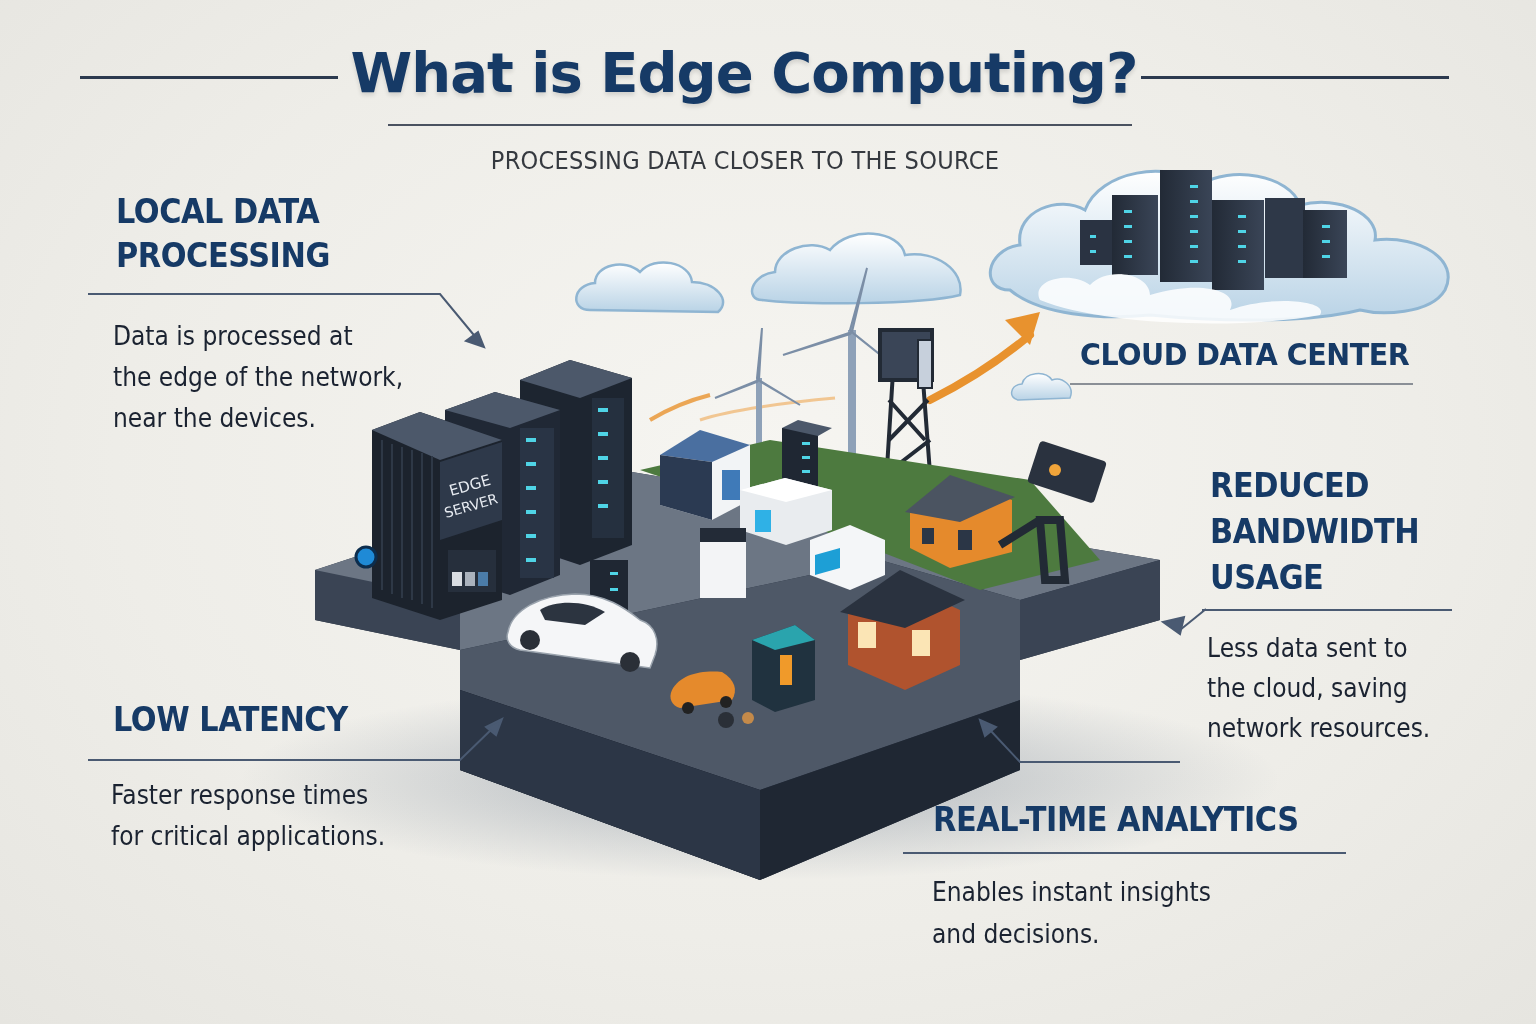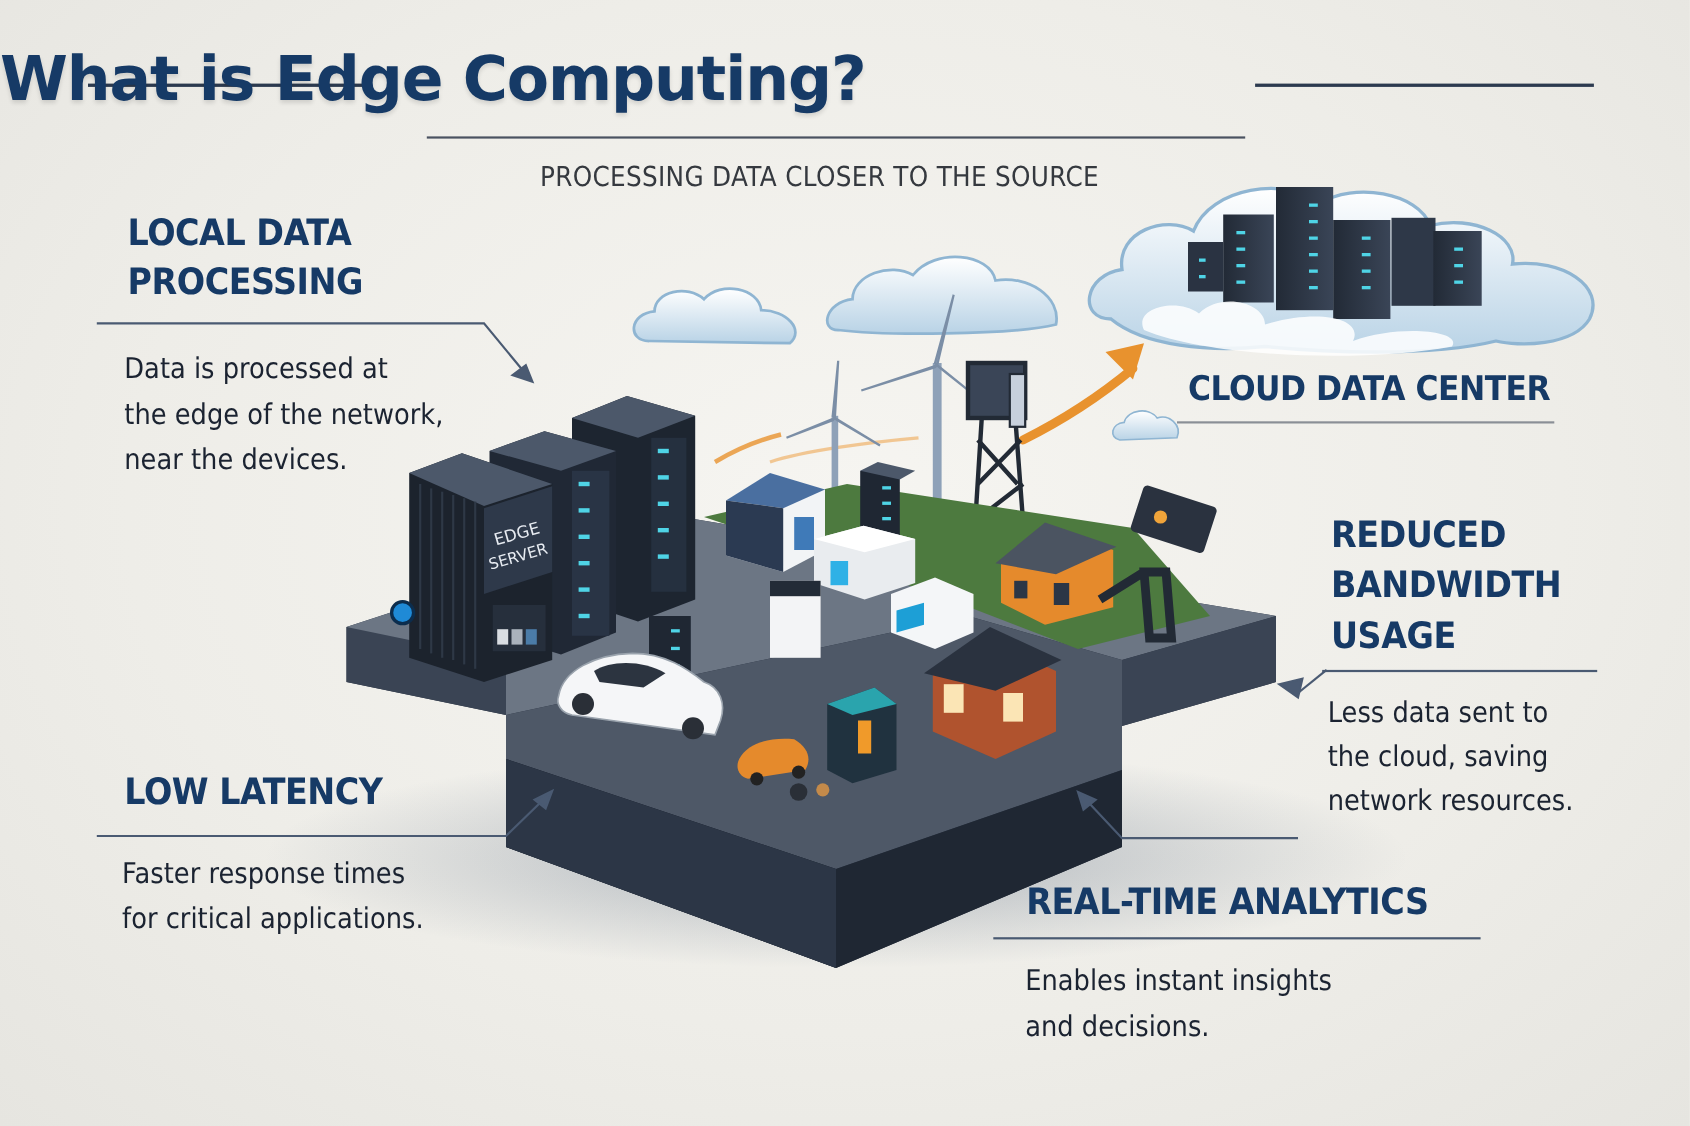--- a/index.html
+++ b/index.html
@@ -9,21 +9,21 @@
       background: #efeeea;
       background-image: radial-gradient(ellipse at 50% 45%, #f6f5f1 0%, #eeede8 60%, #e6e5e0 100%);
       font-family: "DejaVu Sans", "Liberation Sans", sans-serif;
       color: #1b2331;
     }
     .abs { position: absolute; }
 
     
     .title {
       position: absolute; left: 0; width: 1488px; top: 40px;
-      text-align: left; font-size: 56px; font-weight: bold;
+      text-align: center; font-size: 56px; font-weight: bold;
       color: #163a66; letter-spacing: -1px;
       font-family: "DejaVu Sans", sans-serif;
       text-shadow: 0 3px 4px rgba(0,0,0,0.12);
     }
     .rule-l { left: 80px; top: 76px; width: 258px; height: 3px; background: #2c3a4f; }
     .rule-r { left: 1141px; top: 76px; width: 308px; height: 3px; background: #2c3a4f; }
     .rule-under { left: 388px; top: 124px; width: 744px; height: 2px; background: #4a5260; }
     .subtitle {
       position: absolute; left: 0; width: 1490px; top: 146px; text-align: center;
       font-family: "DejaVu Sans", sans-serif; font-size: 25px; color: #35393f;

